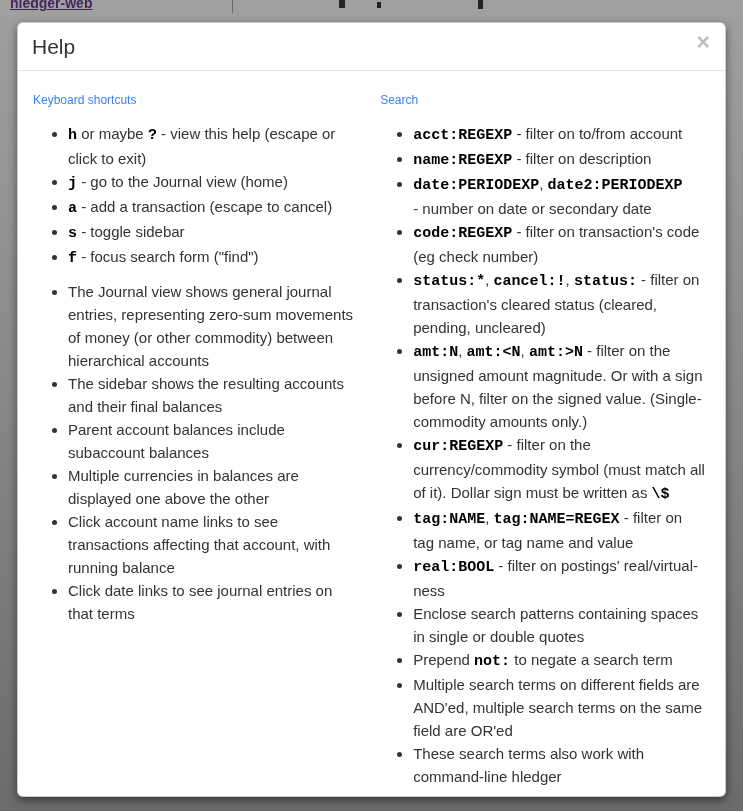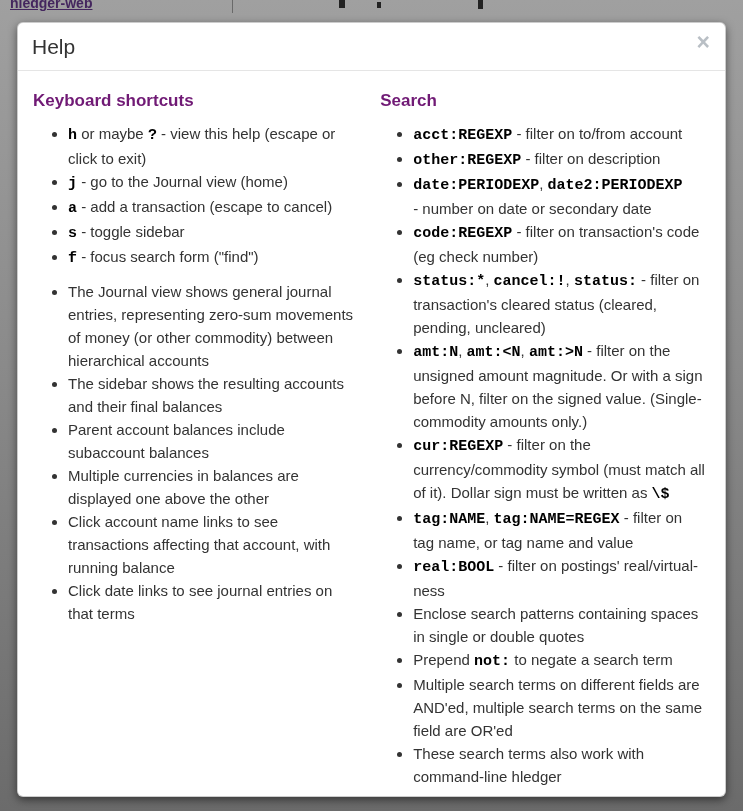--- a/index.html
+++ b/index.html
@@ -57,21 +57,21 @@
   }
   .modal-body {
     display: flex;
     padding: 18px 13px 30px 14px;
   }
   .col { min-width: 0; }
   .col-left  { width: 49%; }
   .col-right { width: 51%; padding-left: 14px; }
 
   .section-heading {
-    font-size: 17px; font-weight: bold; color: #701a75;
+    font-size: 12px; font-weight: normal; color: #3b82f6;
     line-height: 23px; margin: 0 0 10px 1px;
   }
   ul.section-list {
     margin: 0 0 10px 0;
     padding-left: 36px;
     list-style: disc;
   }
   .col-right ul.section-list { padding-left: 34px; }
   ul.section-list + .section-heading { margin-top: 30px; }
   li {
@@ -119,21 +119,21 @@
           <li><span>Parent account balances include subaccount balances</span></li>
           <li><span>Multiple currencies in balances are displayed one above the other</span></li>
           <li><span>Click account name links to see transactions affecting that account, with running balance</span></li>
           <li><span>Click date links to see journal entries on that terms</span></li>
         </ul>
       </div>
     <div class="col col-right">
         <div class="section-heading">Search</div>
         <ul class="section-list">
           <li><span class="code">acct:REGEXP</span><span> - filter on to/from account</span></li>
-          <li><span class="code">other:REGEXP</span><span> - filter on description</span></li>
+          <li><span class="code">name:REGEXP</span><span> - filter on description</span></li>
           <li><span class="code">date:PERIODEXP</span><span>, </span><span class="code">date2:PERIODEXP</span><br><span>- number on date or secondary date</span></li>
           <li><span class="code">code:REGEXP</span><span> - filter on transaction's code (eg check number)</span></li>
           <li><span class="code">status:*</span><span>, </span><span class="code">cancel:!</span><span>, </span><span class="code">status:</span><span> - filter on transaction's cleared status (cleared, pending, uncleared)</span></li>
           <li><span class="code">amt:N</span><span>, </span><span class="code">amt:&lt;N</span><span>, </span><span class="code">amt:&gt;N</span><span> - filter on the unsigned amount magnitude. Or with a sign before N, filter on the signed value. (Single-commodity amounts only.)</span></li>
           <li><span class="code">cur:REGEXP</span><span> - filter on the currency/commodity symbol (must match all of it). Dollar sign must be written as </span><span class="code">\$</span></li>
           <li><span class="code">tag:NAME</span><span>, </span><span class="code">tag:NAME=REGEX</span><span> - filter on tag name, or tag name and value</span></li>
           <li><span class="code">real:BOOL</span><span> - filter on postings' real/virtual-ness</span></li>
           <li><span>Enclose search patterns containing spaces in single or double quotes</span></li>
           <li><span>Prepend </span><span class="code">not:</span><span> to negate a search term</span></li>
           <li><span>Multiple search terms on different fields are AND'ed, multiple search terms on the same field are OR'ed</span></li>

